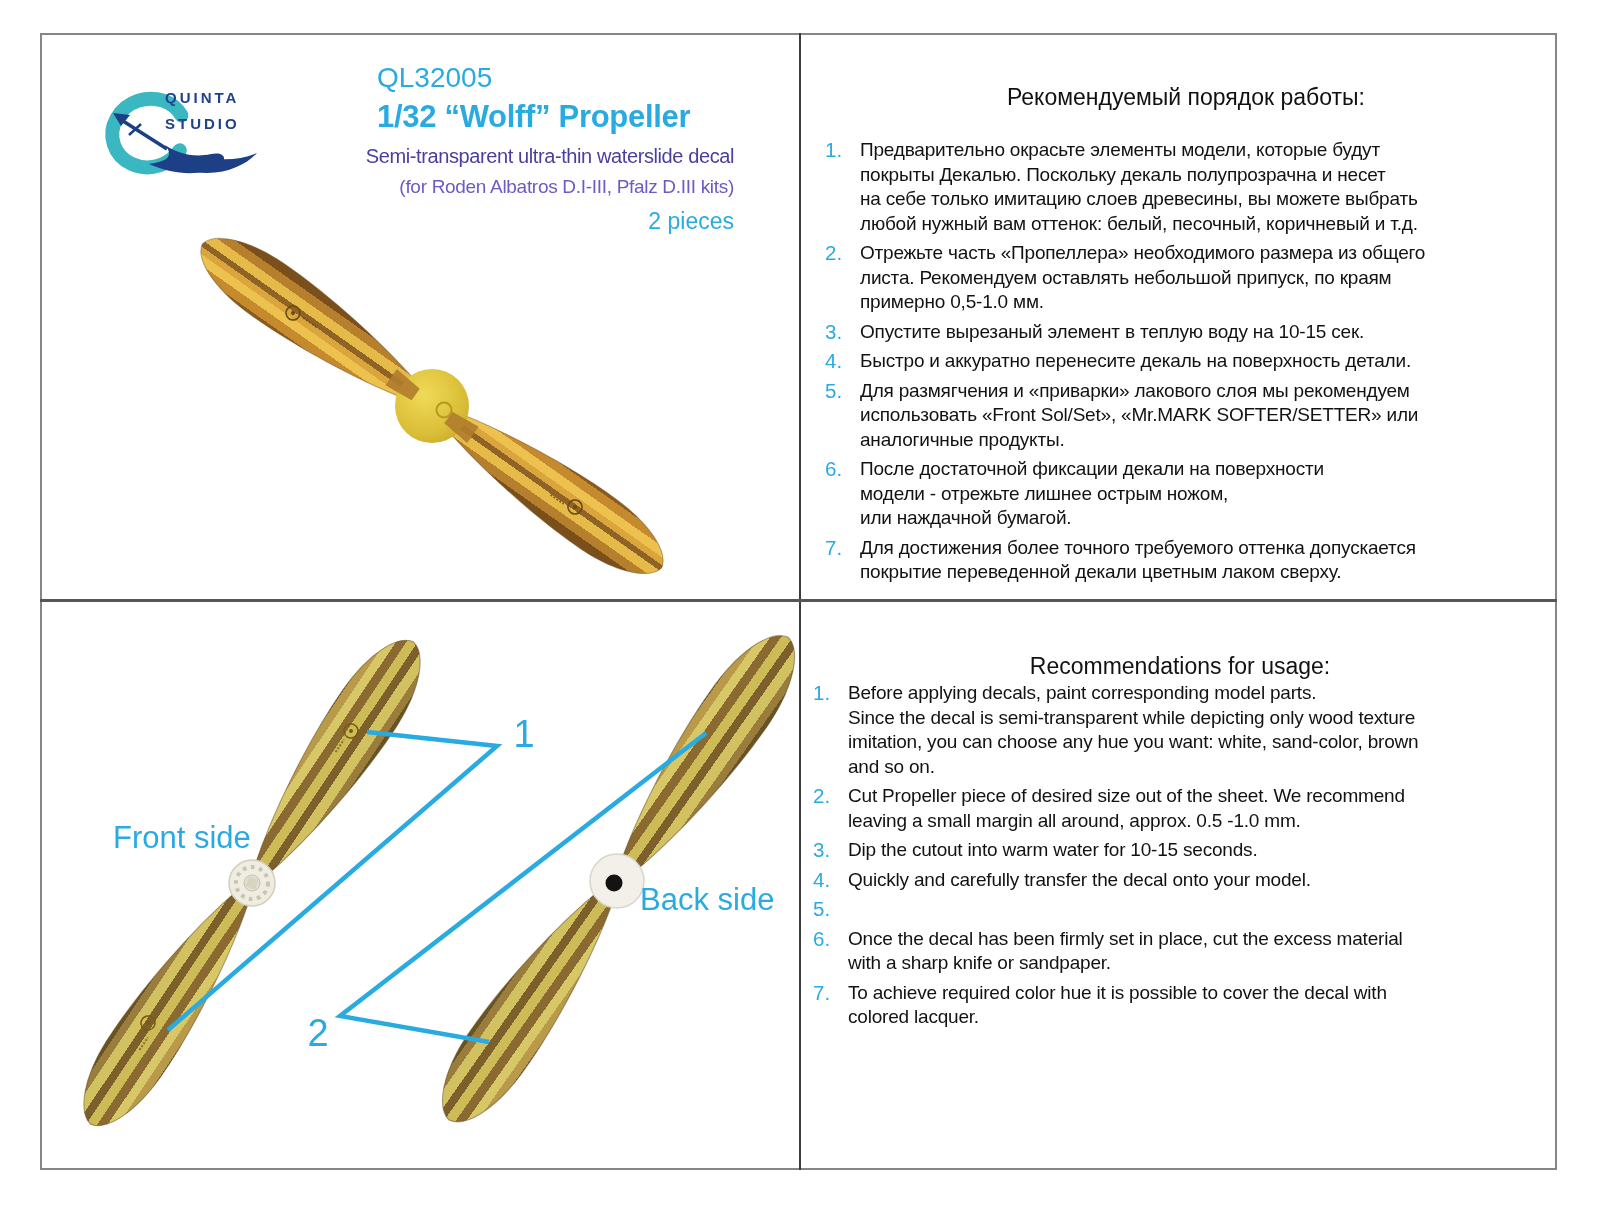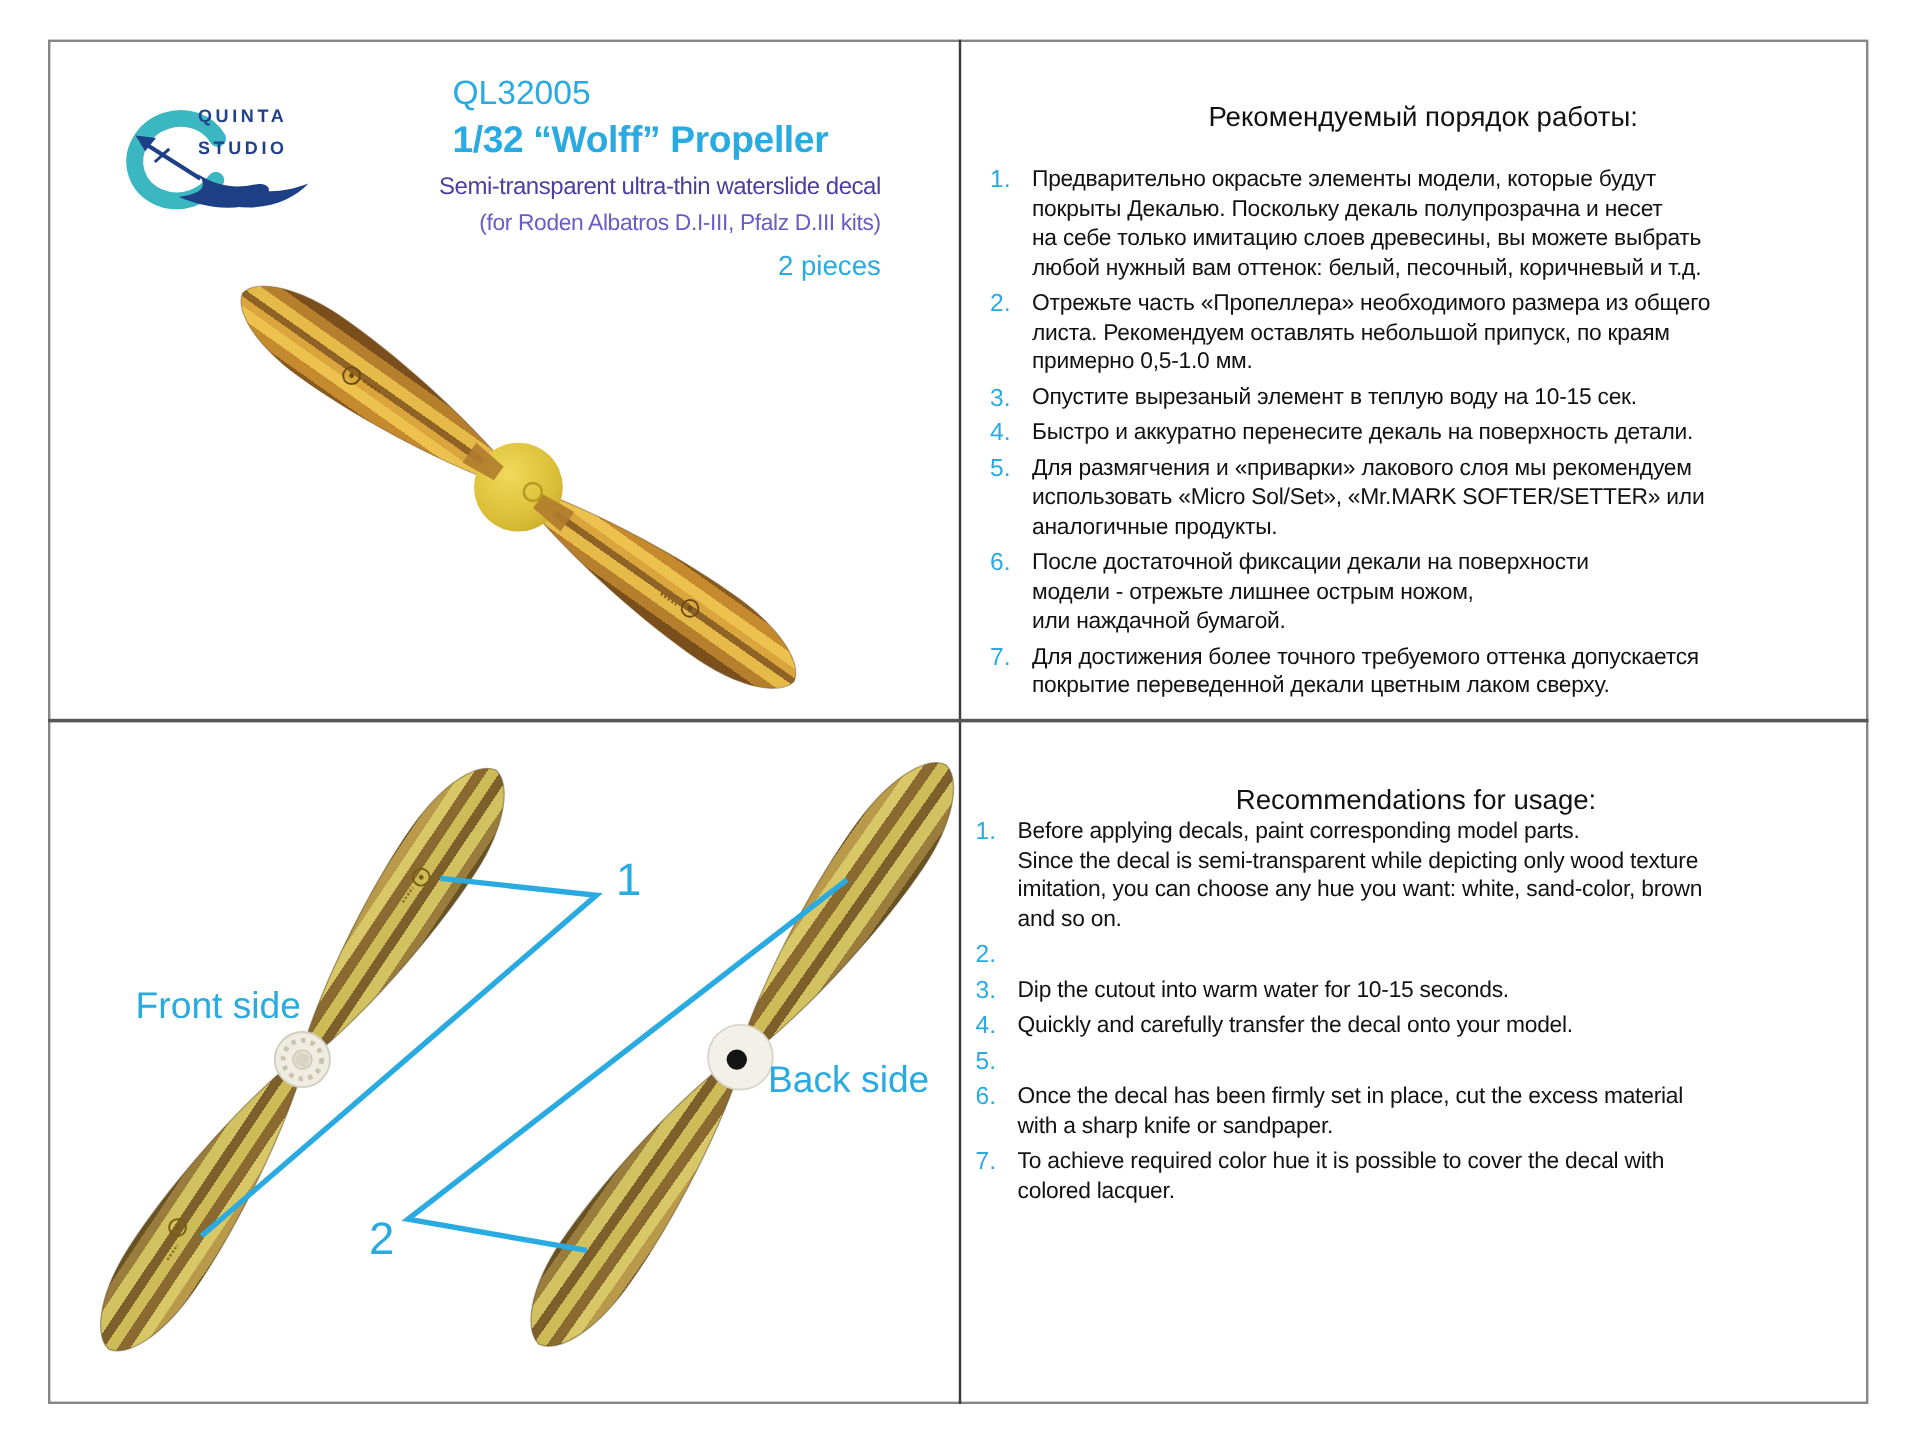--- a/index.html
+++ b/index.html
@@ -158,21 +158,21 @@
         <span class="num">3.</span>
         <div class="txt">Опустите вырезаный элемент в теплую воду на 10-15 сек.</div>
       </div>
       <div class="li">
         <span class="num">4.</span>
         <div class="txt">Быстро и аккуратно перенесите декаль на поверхность детали.</div>
       </div>
       <div class="li">
         <span class="num">5.</span>
         <div class="txt">Для размягчения и «приварки» лакового слоя мы рекомендуем
-использовать «Micro Sol/Set», «Mr.MARK SOFTER/SETTER» или
+использовать «Front Sol/Set», «Mr.MARK SOFTER/SETTER» или
 аналогичные продукты.</div>
       </div>
       <div class="li">
         <span class="num">6.</span>
         <div class="txt">После достаточной фиксации декали на поверхности
 модели - отрежьте лишнее острым ножом,
 или наждачной бумагой.</div>
       </div>
       <div class="li">
         <span class="num">7.</span>
@@ -232,20 +232,22 @@
   <div class="list">
       <div class="li">
         <span class="num">1.</span>
         <div class="txt">Before applying decals, paint corresponding model parts.
 Since the decal is semi-transparent while depicting only wood texture
 imitation, you can choose any hue you want: white, sand-color, brown
 and so on.</div>
       </div>
       <div class="li">
         <span class="num">2.</span>
+        <div class="txt">Cut Propeller piece of desired size out of the sheet. We recommend
+leaving a small margin all around, approx. 0.5 -1.0 mm.</div>
       </div>
       <div class="li">
         <span class="num">3.</span>
         <div class="txt">Dip the cutout into warm water for 10-15 seconds.</div>
       </div>
       <div class="li">
         <span class="num">4.</span>
         <div class="txt">Quickly and carefully transfer the decal onto your model.</div>
       </div>
       <div class="li">

